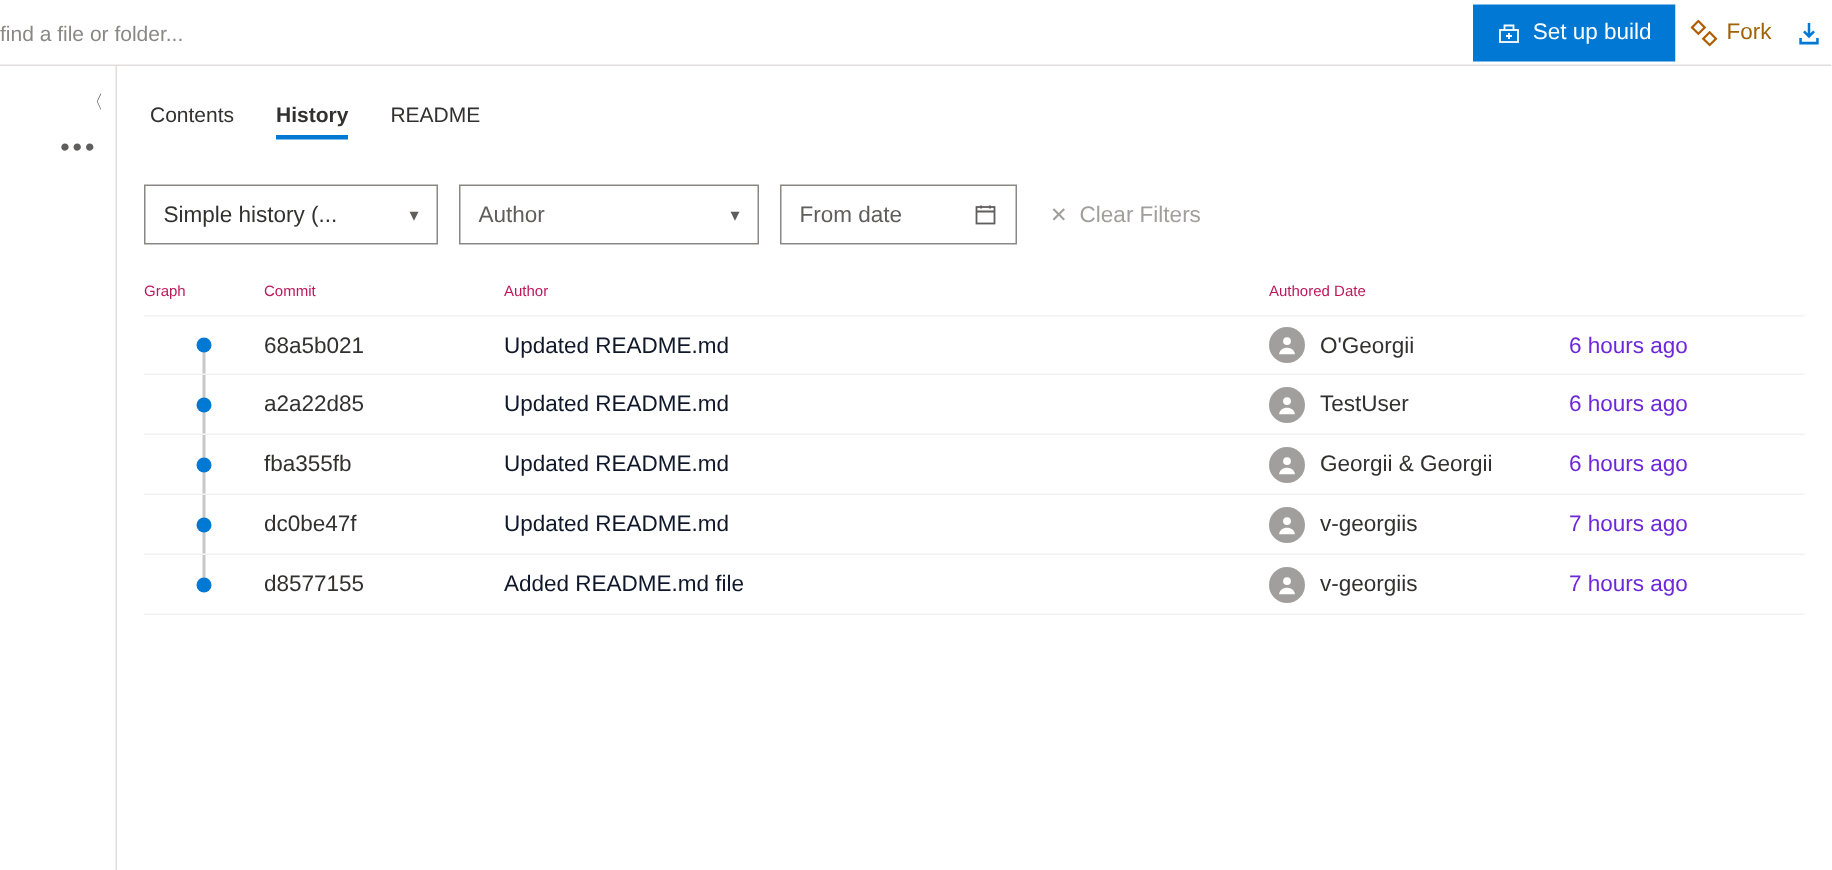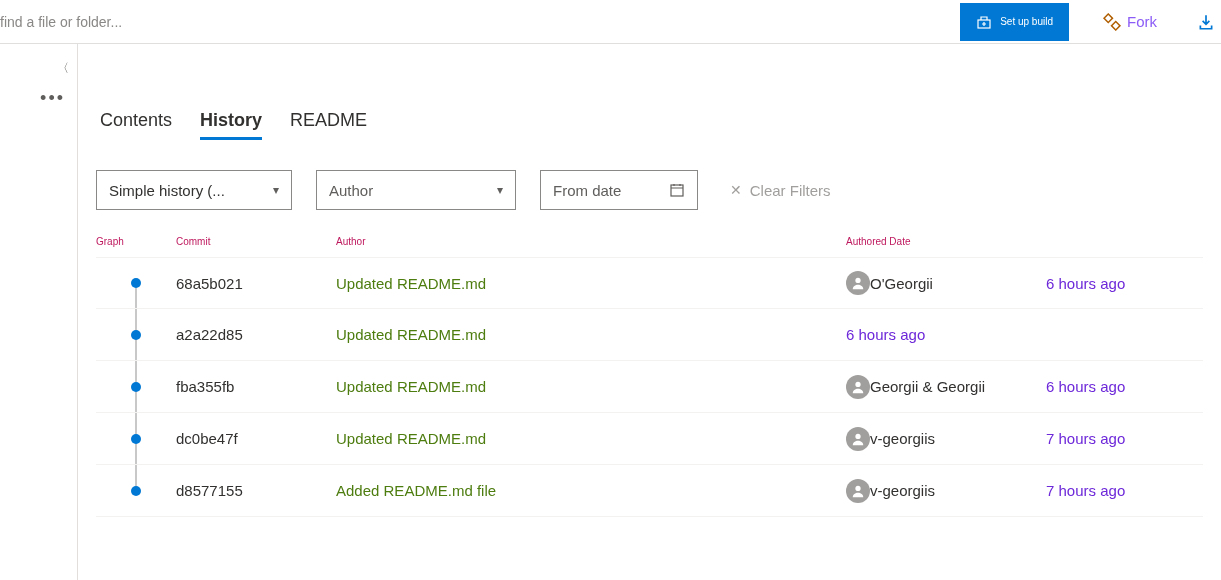--- a/index.html
+++ b/index.html
@@ -12,44 +12,44 @@
     height: 580px;
     overflow: hidden;
   }
   
   .topbar {
     display: flex;
     align-items: center;
     height: 44px;
     border-bottom: 1px solid #e1dfdd;
     padding-left: 0;
-    gap: 24px;
+    gap: 0;
   }
   .search-placeholder {
     flex: 1;
     color: #8a8886;
     font-size: 14px;
     padding-left: 0;
     white-space: nowrap;
   }
   .btn-primary {
     background: #0078d4;
     color: #fff;
     height: 38px;
     padding: 0 16px;
     display: inline-flex;
     align-items: center;
     gap: 8px;
     border: none;
-    font-size: 10px;
+    font-size: 15px;
     cursor: pointer;
   }
   .btn-secondary {
     background: #fff;
-    color: #8b5cf6;
+    color: #a16207;
     height: 38px;
     padding: 0 10px;
     display: inline-flex;
     align-items: center;
     gap: 6px;
     border: none;
     font-size: 15px;
     cursor: pointer;
   }
   .icon { display: inline-flex; align-items: center; justify-content: center; }
@@ -90,36 +90,35 @@
   }
 
   
   .tabs {
     display: flex;
     gap: 28px;
     margin-bottom: 30px;
     padding-left: 4px;
   }
   .tab {
-    font-size: 18px;
+    font-size: 14px;
     color: #323130;
     padding-bottom: 6px;
     cursor: pointer;
     border-bottom: 3px solid transparent;
-    margin-top: 42px;
   }
   .tab.active {
     font-weight: 600;
     border-bottom-color: #0078d4;
   }
 
   
   .filters {
     display: flex;
-    gap: 24px;
+    gap: 14px;
     margin-bottom: 26px;
     padding-left: 0;
   }
   .filter-box {
     height: 40px;
     border: 1px solid #8a8886;
     display: flex;
     align-items: center;
     padding: 0 12px;
     color: #605e5c;
@@ -152,21 +151,21 @@
     display: grid;
     grid-template-columns: 80px 160px 510px 200px 140px;
     align-items: center;
   }
   .thead {
     color: #be185d;
     font-size: 10px;
     padding-bottom: 10px;
   }
   .trow {
-    height: 52px;
+    height: 40px;
     border-bottom: 1px solid #f3f2f1;
     font-size: 15px;
   }
   .trow:first-of-type { border-top: 1px solid #f3f2f1; }
   .graph-cell {
     position: relative;
     height: 100%;
     display: flex;
     align-items: center;
     justify-content: center;
@@ -186,33 +185,34 @@
     width: 10px;
     height: 10px;
     border-radius: 50%;
     background: #0078d4;
     position: relative;
     z-index: 1;
   }
   .author-cell {
     display: flex;
     align-items: center;
+    gap: 10px;
   }
   .avatar {
     width: 24px;
     height: 24px;
     border-radius: 50%;
     background: #a19f9d;
     display: flex;
     align-items: center;
     justify-content: center;
   }
   .avatar svg { width: 14px; height: 14px; fill: #fff; }
   .commit-hash { color: #323130; }
-  .msg-cell { color: #4d7c0f; }
+  .msg-cell { color: #0f172a; }
   .date-cell { color: #6d28d9; }
 </style>
 </head>
 <body>
 
 <div class="topbar">
   <div class="search-placeholder">find a file or folder...</div>
   <button class="btn-primary">
     <span class="icon">
       <svg viewBox="0 0 16 16" width="16" height="16" fill="none" stroke="#fff" stroke-width="1.2">
@@ -307,20 +307,29 @@
             </div>
             <div class="date-cell">6 hours ago</div>
           </div>
           <div class="trow">
             <div class="graph-cell">
               <div class="graph-line"></div>
               <div class="graph-dot"></div>
             </div>
             <div class="commit-hash">a2a22d85</div>
             <div class="msg-cell">Updated README.md</div>
+            <div class="author-cell">
+              <span class="avatar">
+                <svg viewBox="0 0 16 16">
+                  <circle cx="8" cy="5" r="3"></circle>
+                  <path d="M2 15c0-3 3-5 6-5s6 2 6 5" fill="#fff"></path>
+                </svg>
+              </span>
+              <span>TestUser</span>
+            </div>
             <div class="date-cell">6 hours ago</div>
           </div>
           <div class="trow">
             <div class="graph-cell">
               <div class="graph-line"></div>
               <div class="graph-dot"></div>
             </div>
             <div class="commit-hash">fba355fb</div>
             <div class="msg-cell">Updated README.md</div>
             <div class="author-cell">

